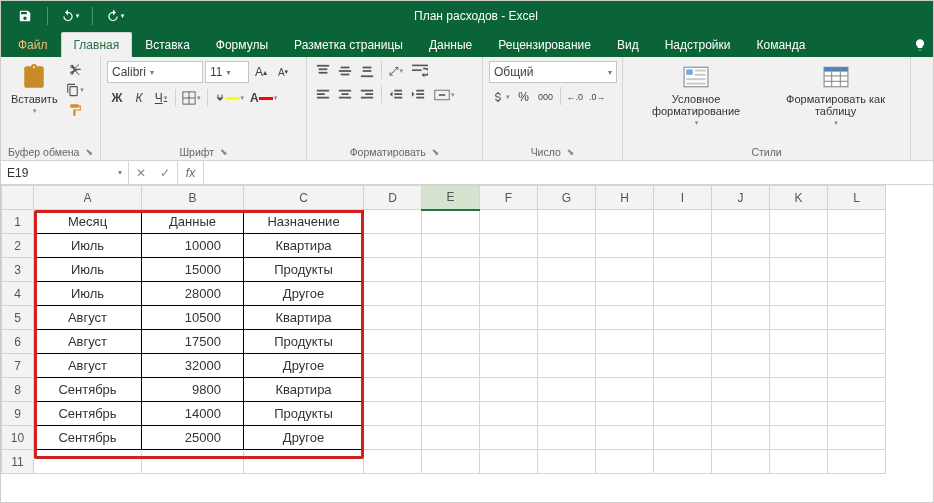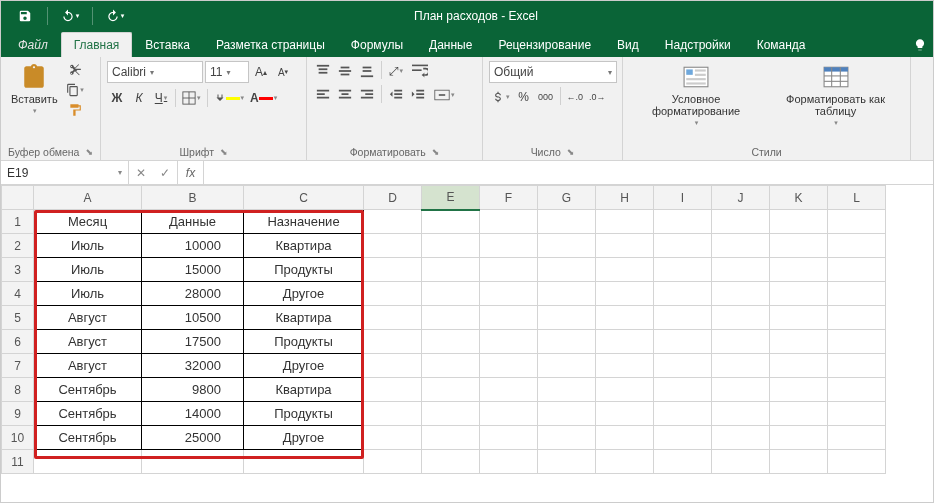--- a/index.html
+++ b/index.html
@@ -8,21 +8,21 @@
   
   .titlebar { height: 30px; background: #0a6437; display: flex; align-items: center; color: #fff; }
   .qat { display: flex; align-items: center; gap: 0; padding: 0 6px; }
   .qat-item { width: 36px; height: 30px; display: flex; align-items: center; justify-content: center; color:#fff; }
   .qat-item svg { fill: #fff; }
   .qat-sep { width: 1px; height: 18px; background: rgba(255,255,255,0.3); margin: 0 4px; }
   .title-text { flex: 1; text-align: center; font-size: 12px; color: #fff; }
   
   .tabs { height: 26px; background: #0a6437; display: flex; align-items: flex-end; color: #fff; padding-left: 4px; }
   .tab { padding: 5px 12px; font-size: 12px; color: #fff; cursor: pointer; border:1px solid transparent; border-bottom:none;}
-  .tab.file { background: #0a6437; color:#e5e5e5;font-style:italic; }
+  .tab.file { background: #0a6437; color:#fdba74; }
   .tab.active { background: #f1f1f1; color: #217346; border-color:#d4d4d4; border-top-left-radius:2px; border-top-right-radius:2px;}
   .tabs .spacer { flex: 1; }
   .tabs .tell { width: 26px; display:flex;align-items:center;justify-content:center; color:#fff; padding:5px;}
   
   .ribbon { height: 104px; background: #f1f1f1; border-bottom: 1px solid #d4d4d4; display: flex; }
   .group { border-right: 1px solid #d4d4d4; padding: 4px 6px 2px 6px; display: flex; flex-direction: column; justify-content: space-between; }
   .group-body { flex: 1; display: flex; align-items:flex-start; gap:4px;}
   .group-label { font-size: 10.5px; color: #666; text-align: center; padding-top:2px; display:flex; justify-content:center; align-items:center; gap:6px;}
   .dlaunch { font-size:9px; color:#888;}
   .big-btn { display:flex; flex-direction:column; align-items:center; justify-content:center; gap:2px; padding:2px 4px; font-size:11px; color:#333;}
@@ -94,22 +94,22 @@
       </div>
     </div>
     <div class="title-text">План расходов - Excel</div>
     <div style="width:120px"></div>
   </div>
 
   <div class="tabs">
     <div class="tab file">Файл</div>
     <div class="tab active">Главная</div>
     <div class="tab">Вставка</div>
+    <div class="tab">Формулы</div>
     <div class="tab">Разметка страницы</div>
-    <div class="tab">Формулы</div>
     <div class="tab">Данные</div>
     <div class="tab">Рецензирование</div>
     <div class="tab">Вид</div>
     <div class="tab">Надстройки</div>
     <div class="tab">Команда</div>
     <div class="spacer"></div>
     <div class="tell">
       <svg width="14" height="14" viewBox="0 0 24 24" fill="#fff">
           <path d="M9 21h6v-1H9v1zm3-19C8.1 2 5 5.1 5 9c0 2.4 1.2 4.5 3 5.7V17h8v-2.3c1.8-1.2 3-3.3 3-5.7 0-3.9-3.1-7-7-7z"></path>
         </svg>

